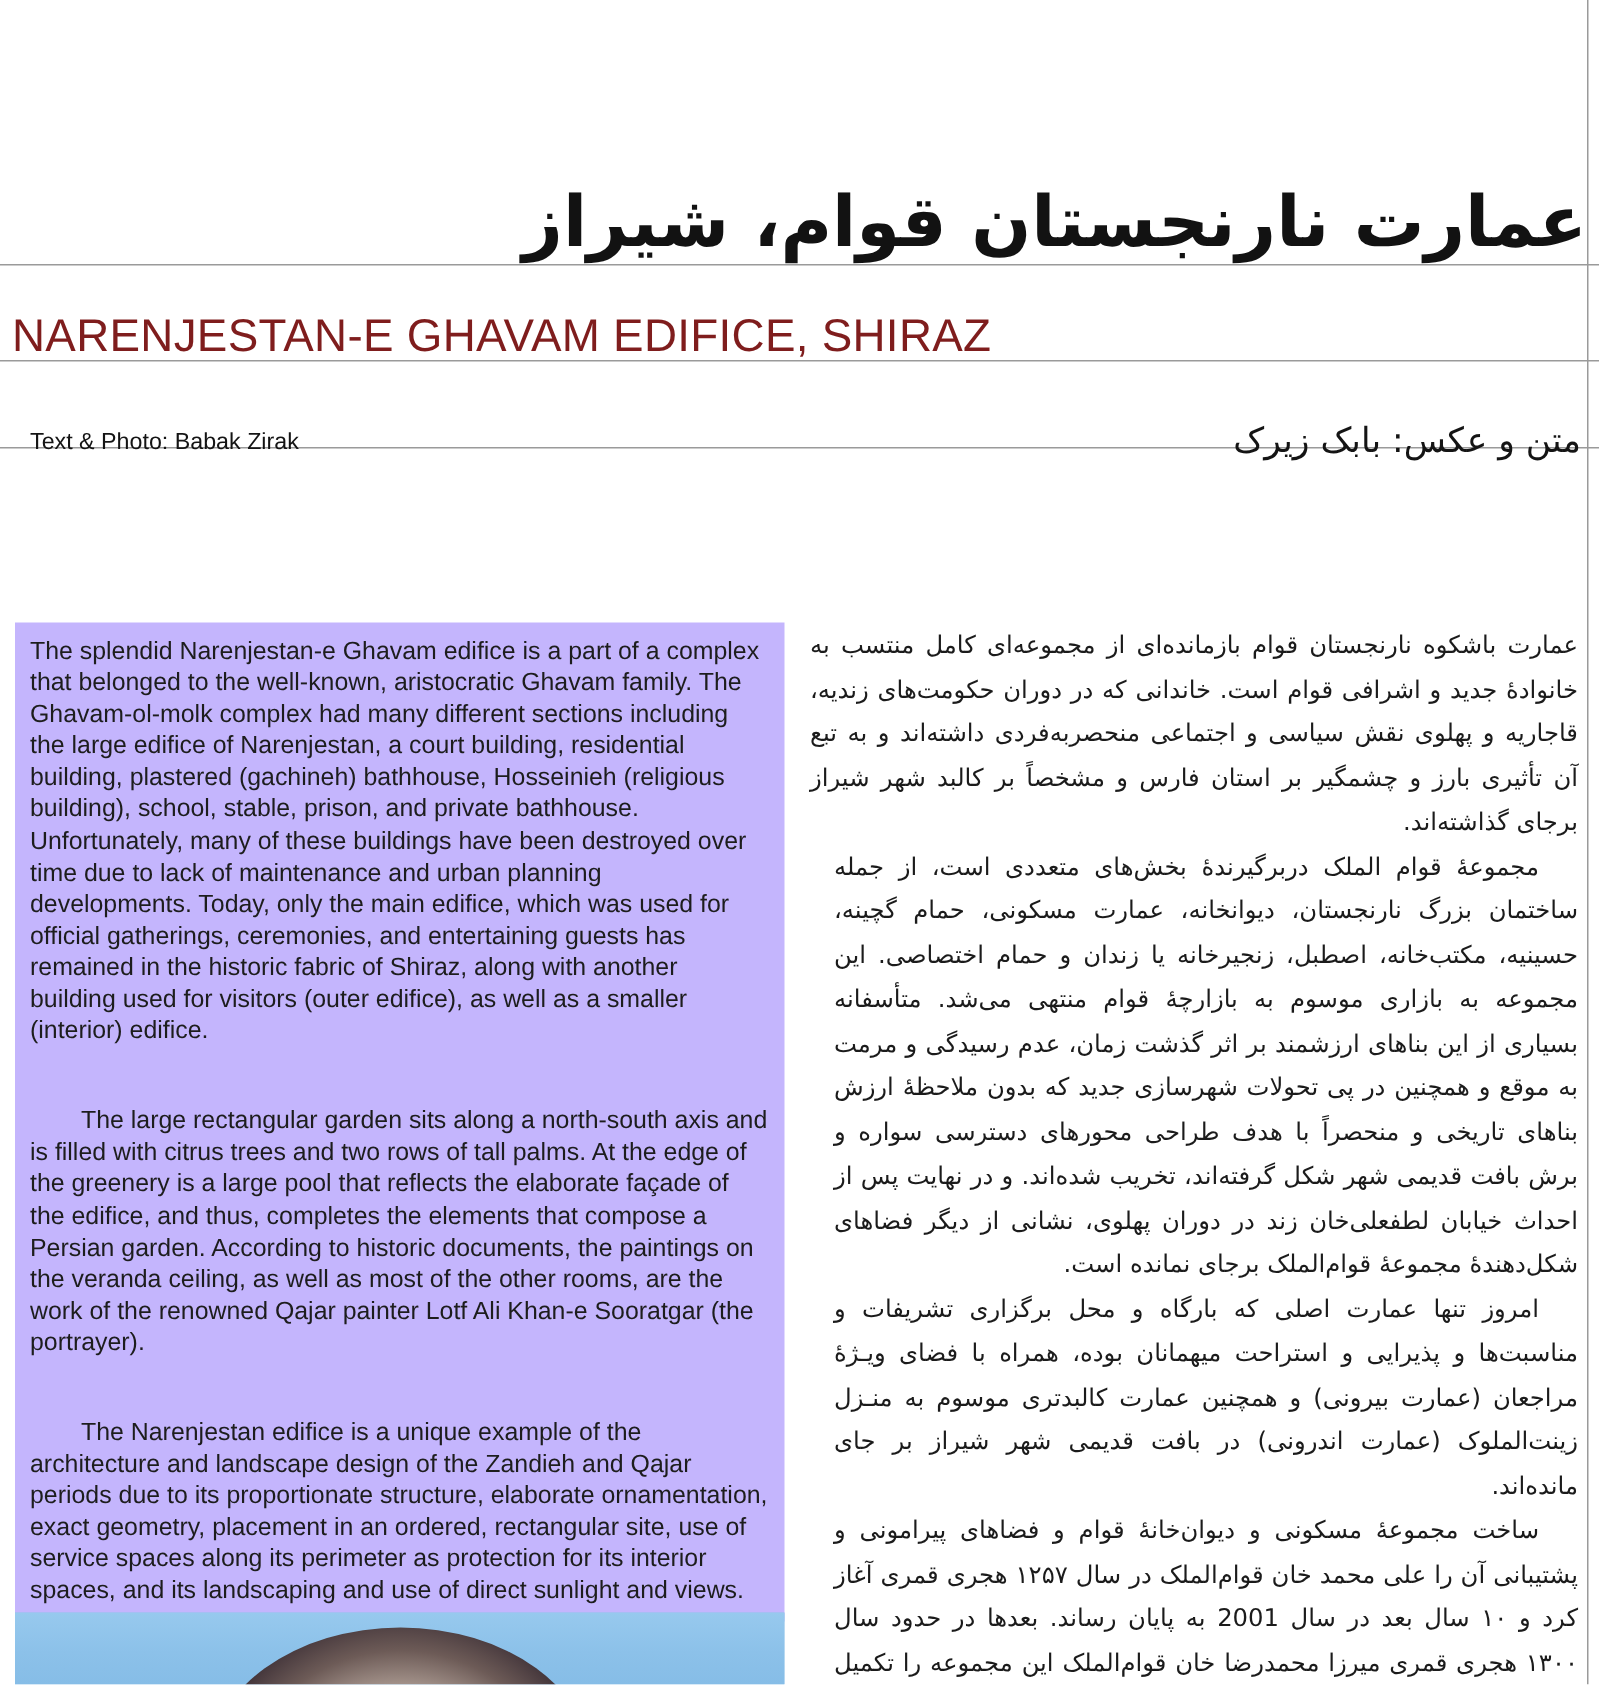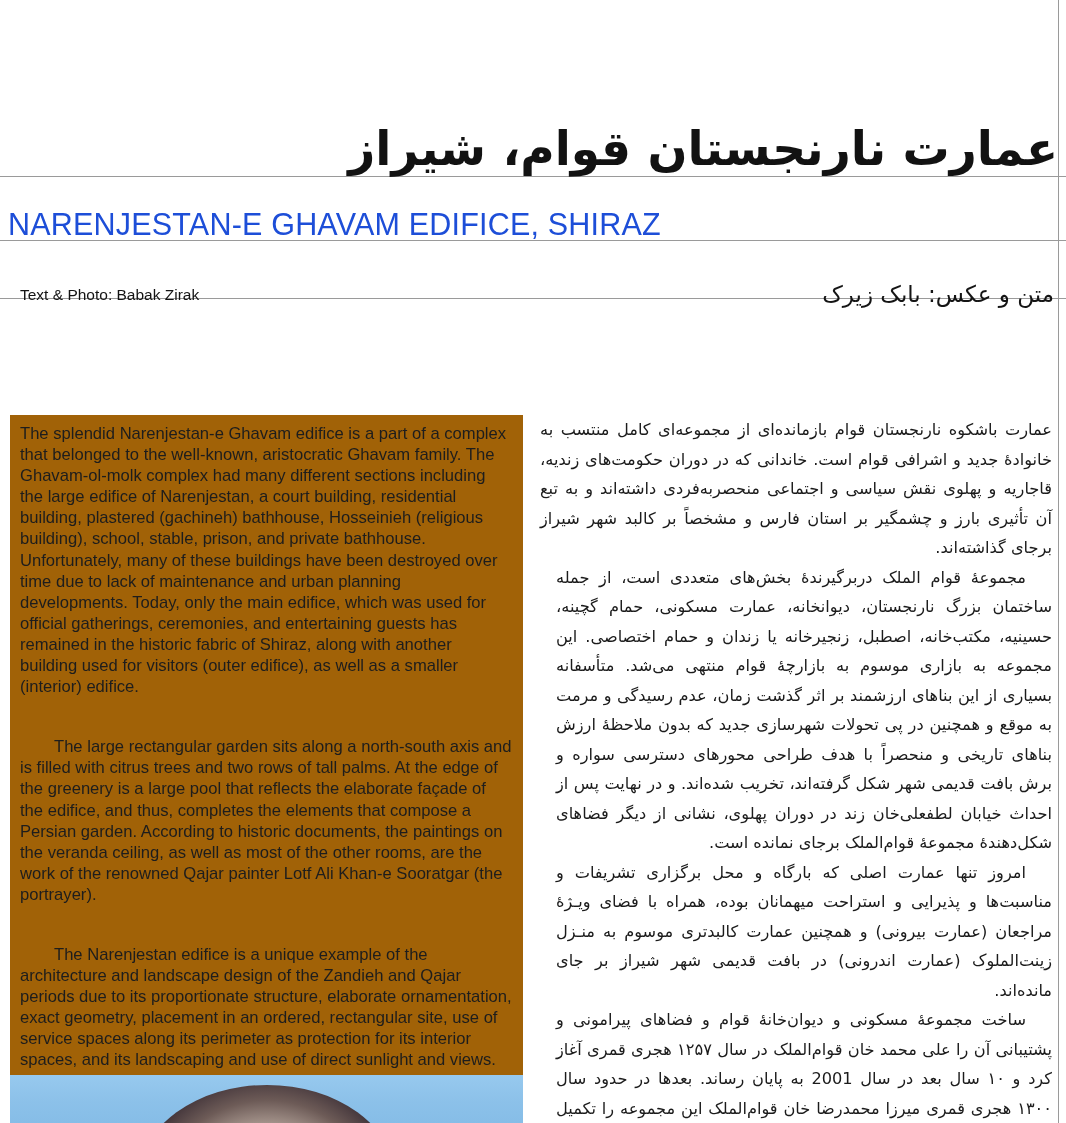--- a/index.html
+++ b/index.html
@@ -71,21 +71,21 @@
   }
 
   .title-en {
     position: absolute;
     top: 209px;
     left: 8px;
     font-size: 30.5px;
     font-weight: 400;
     letter-spacing: 0.2px;
     line-height: 1;
-    color: #1d4ed8;
+    color: #7f1d1d;
     white-space: nowrap;
   }
 
   .byline-en {
     position: absolute;
     top: 287px;
     left: 20px;
     font-size: 15.5px;
     line-height: 1;
     color: #141414;
@@ -104,21 +104,21 @@
     color: #141414;
     white-space: nowrap;
   }
 
   
   .col-en {
     position: absolute;
     top: 415px;
     left: 10px;
     width: 513px;
-    background: #a16207;
+    background: #c4b5fd;
     padding: 8px 10px 10px 10px;
     box-sizing: border-box;
     min-height: 630px;
   }
   .col-en p {
     margin: 0;
     font-size: 16.6px;
     line-height: 21.1px;
     color: #1d1d1d;
     text-align: left;

